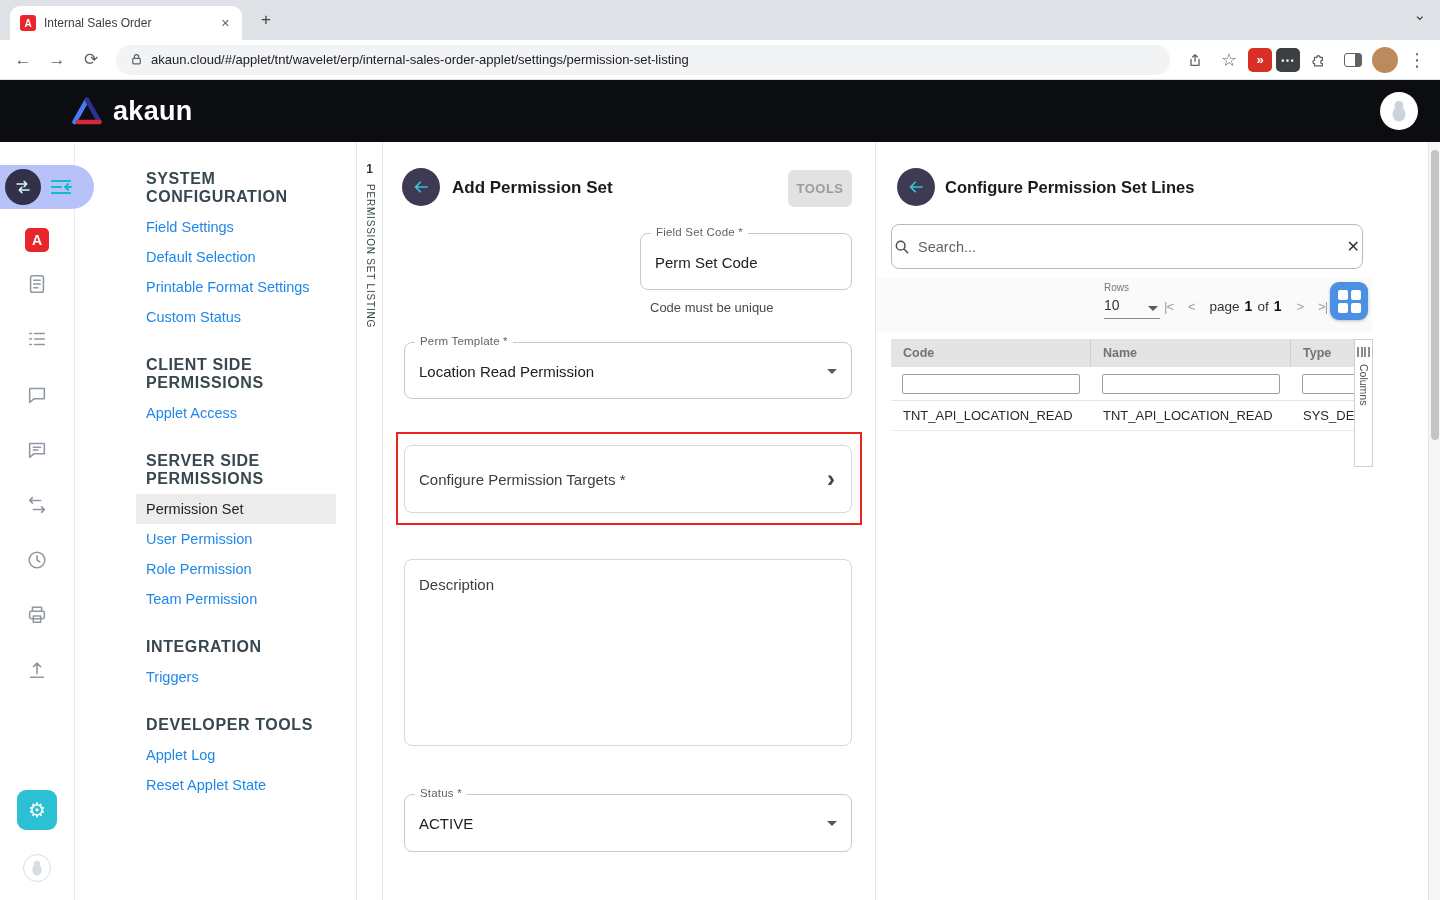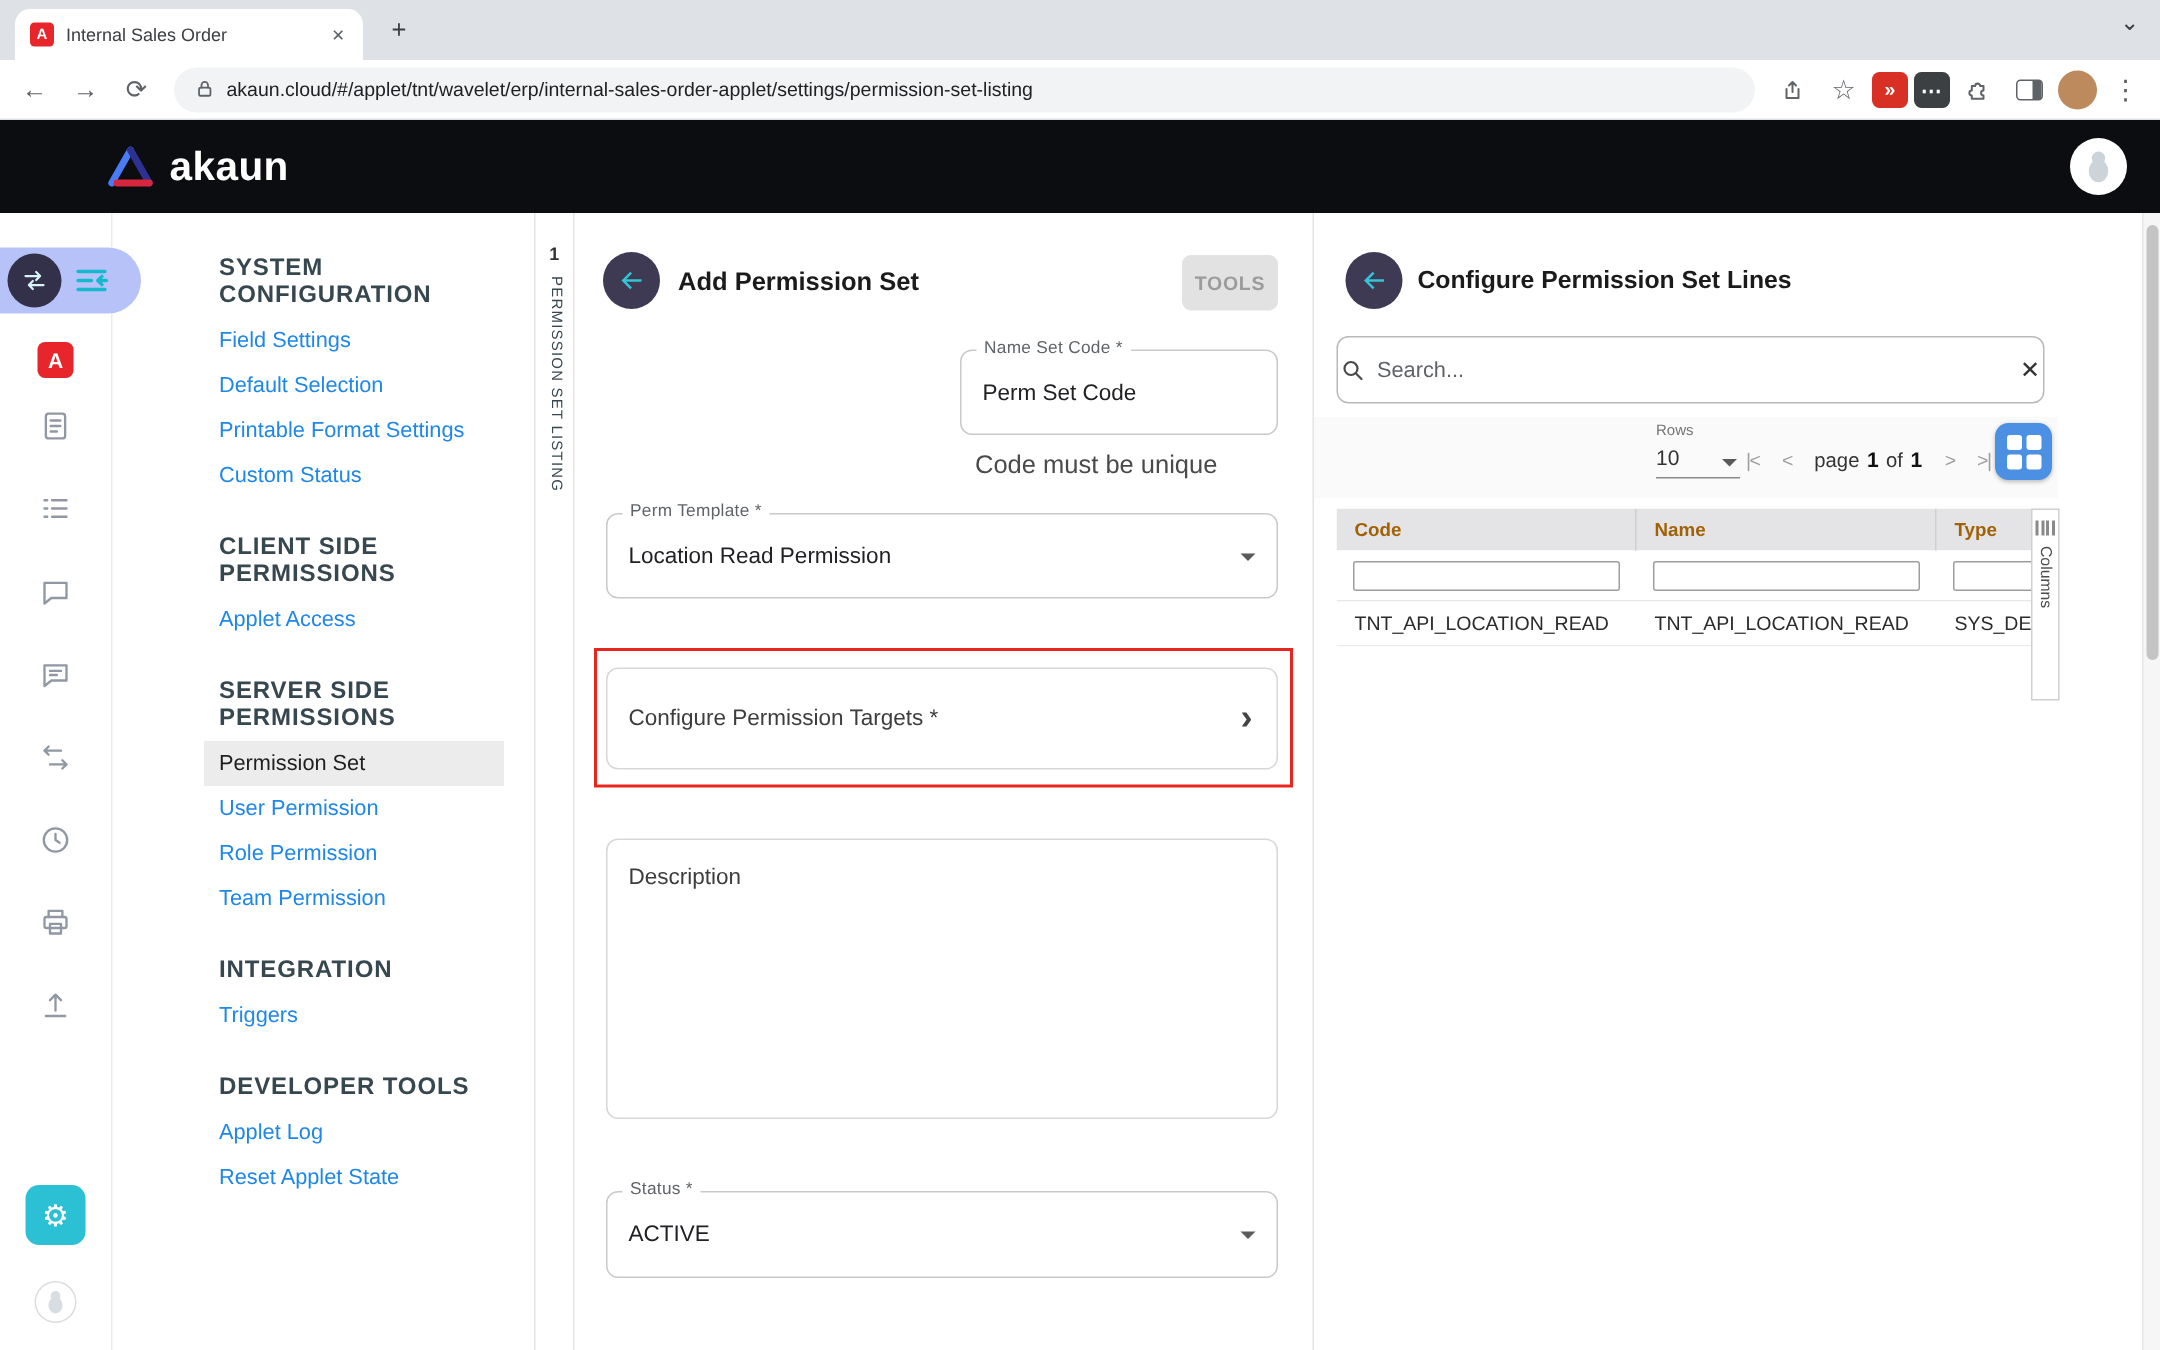--- a/index.html
+++ b/index.html
@@ -84,21 +84,21 @@
     color:#5f6368;letter-spacing:.2px;white-space:nowrap;}
   .ovalue{position:absolute;left:14px;top:50%;transform:translateY(-50%);font-size:15px;color:#202124;white-space:nowrap;}
   .caret{position:absolute;right:14px;top:50%;margin-top:-2px;width:0;height:0;
     border-left:5px solid transparent;border-right:5px solid transparent;border-top:5px solid #5a5a5a;}
   .field-icon{position:absolute;right:12px;top:50%;transform:translateY(-50%);}
 
   
   .save-btn{position:absolute;left:788px;top:28px;width:64px;height:37px;background:#e2e2e2;
     color:#9b9b9b;font-weight:700;font-size:13px;border:none;border-radius:6px;letter-spacing:.5px;
     font-family:"Liberation Sans",sans-serif;}
-  .helper{position:absolute;left:650px;top:158px;font-size:17px;color:#4a4a4a;}
+  .helper{position:absolute;left:650px;top:158px;font-size:13px;color:#4a4a4a;}
   .annotation{position:absolute;left:396px;top:290px;width:466px;height:93px;
     border:2px solid #e8261d;pointer-events:none;z-index:5;}
   #targets-card{position:absolute;left:404px;top:303px;width:448px;height:68px;
     border:1px solid #d7d7d7;border-radius:8px;background:#fff;cursor:pointer;}
   #targets-card .tlabel{position:absolute;left:14px;top:50%;transform:translateY(-50%);
     font-size:15px;color:#3d3d3d;}
   #targets-card .chev{position:absolute;right:16px;top:50%;transform:translateY(-50%);
     font-size:24px;color:#444;font-weight:700;line-height:1;}
   #description-field{position:absolute;left:404px;top:417px;width:448px;height:187px;
     border:1px solid #d7d7d7;border-radius:8px;background:#fff;padding:16px 14px;
@@ -121,21 +121,21 @@
   .pg-btn{font-size:13px;color:#9e9e9e;letter-spacing:-1px;cursor:pointer;}
   .pg-text{font-size:13.5px;color:#333;display:flex;gap:5px;align-items:baseline;}
   .pg-text b{font-size:14px;color:#111;}
   #grid-btn{position:absolute;left:1330px;top:140px;width:38px;height:38px;border-radius:9px;
     background:#4b90e2;display:flex;align-items:center;justify-content:center;box-shadow:0 1px 3px rgba(0,0,0,.25);}
   #grid-btn .g{display:grid;grid-template-columns:10px 10px;grid-template-rows:10px 10px;gap:3px;}
   #grid-btn .g i{background:#fff;border-radius:2px;display:block;}
 
   #lines-table{position:absolute;left:891px;top:197px;width:463px;overflow:hidden;}
   .thead{display:flex;height:28px;background:#e4e4e6;}
-  .th{width:200px;flex:none;padding:0 12px;font-size:12.5px;color:#a16207;font-weight:700;
+  .th{width:200px;flex:none;padding:0 12px;font-size:12.5px;color:#737373;font-weight:700;
     line-height:28px;border-right:1px solid #cfcfcf;cursor:pointer;}
   .filter-row{display:flex;height:34px;background:#fff;border-bottom:1px solid #e6e6e6;}
   .filter-cell{width:200px;flex:none;padding:7px 11px;}
   .filter-cell input{width:100%;height:20px;border:1px solid #9e9e9e;border-radius:2px;
     font-size:12px;padding:0 4px;outline:none;}
   .trow{display:flex;height:30px;border-bottom:1px solid #ececec;background:#fff;}
   .td{width:200px;flex:none;padding:0 12px;font-size:13px;color:#2b2b2b;line-height:30px;
     white-space:nowrap;overflow:hidden;}
 
   #columns-strip{position:absolute;left:1354px;top:197px;width:19px;height:128px;background:#fff;
@@ -323,21 +323,21 @@
     <div class="back-btn" style="left:402px;top:26px;">
       <svg width="20" height="20" viewBox="0 0 24 24">
           <path d="M20 11H7.8l4.6-4.6L11 5l-7 7 7 7 1.4-1.4L7.8 13H20z" fill="#35c3d6"></path>
         </svg>
     </div>
     <div class="panel-title" style="left:452px;top:36px;">Add Permission Set</div>
     <button class="save-btn">TOOLS</button>
 
 
     <div class="ofield" style="left:640px;top:91px;width:212px;height:57px;">
-      <span class="olabel">Name Set Code *</span>
+      <span class="olabel">Field Set Code *</span>
       <span class="ovalue">Perm Set Code</span>
     </div>
     <div class="helper">Code must be unique</div>
 
     <div class="ofield" style="left:404px;top:200px;width:448px;height:57px;">
       <span class="olabel">Perm Template *</span>
       <span class="ovalue">Location Read Permission</span>
       <span class="caret"></span>
     </div>
 

